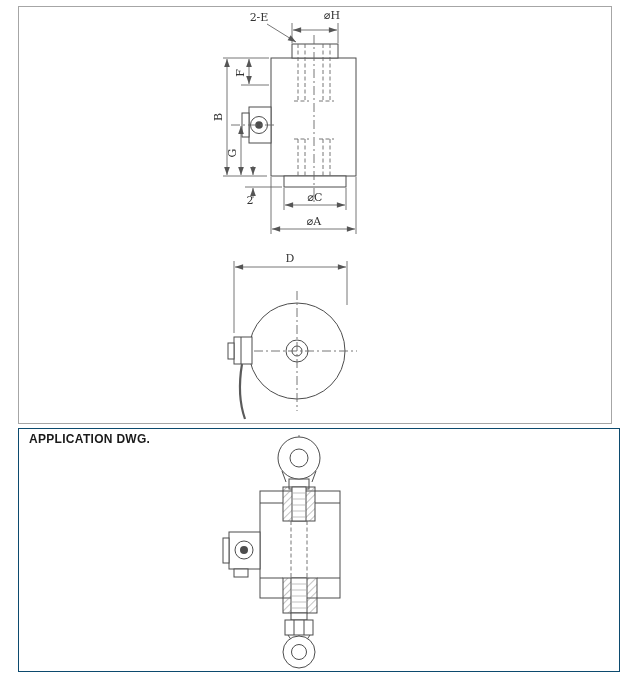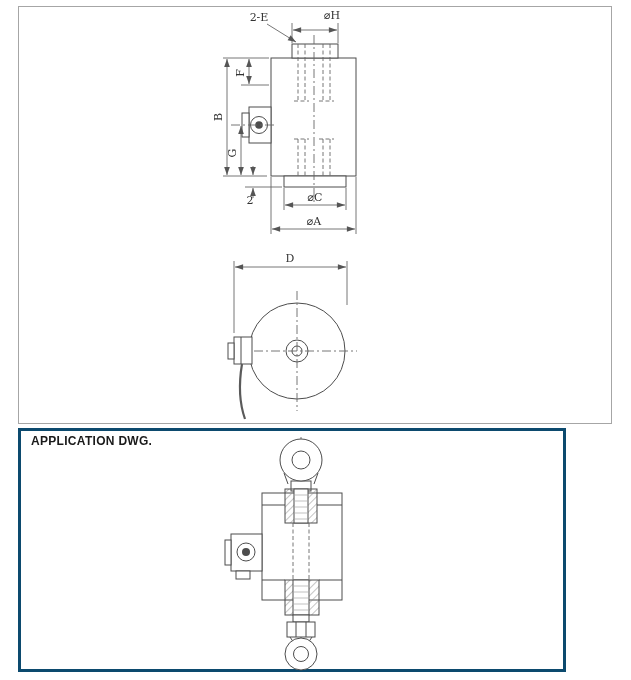--- a/index.html
+++ b/index.html
@@ -1,21 +1,21 @@
 <!DOCTYPE html>
 <html><head>
 <meta charset="utf-8">
 <style>
   * { margin:0; padding:0; box-sizing:border-box; }
   html,body { background:#ffffff; }
   body { width:631px; height:680px; font-family:"Liberation Sans", sans-serif; }
   .stage { position:relative; width:631px; height:680px; background:#ffffff; overflow:hidden; }
   .panel { position:absolute; background:#ffffff; }
   .panel-top { left:18px; top:6px; width:594px; height:418px; border:1px solid #a6a6a6; }
-  .panel-bottom { left:18px; top:428px; width:548px; height:244px; border:3px solid #0c4a6e; }
+  .panel-bottom { left:18px; top:428px; width:602px; height:244px; border:1px solid #0c4a6e; }
   .panel svg { position:absolute; left:0; top:0; }
   .panel-title {
     position:absolute; left:10px; top:3px;
     font-family:"Liberation Sans", sans-serif;
     font-size:12px; font-weight:bold; color:#1a1a1a; letter-spacing:0.3px;
     z-index:2;
   }
   .obj  { stroke:#4d4d4d; fill:none; stroke-width:1; }
   .objw { stroke:#4d4d4d; fill:#ffffff; stroke-width:1; }
   .dim  { stroke:#666666; fill:none; stroke-width:0.9; }

